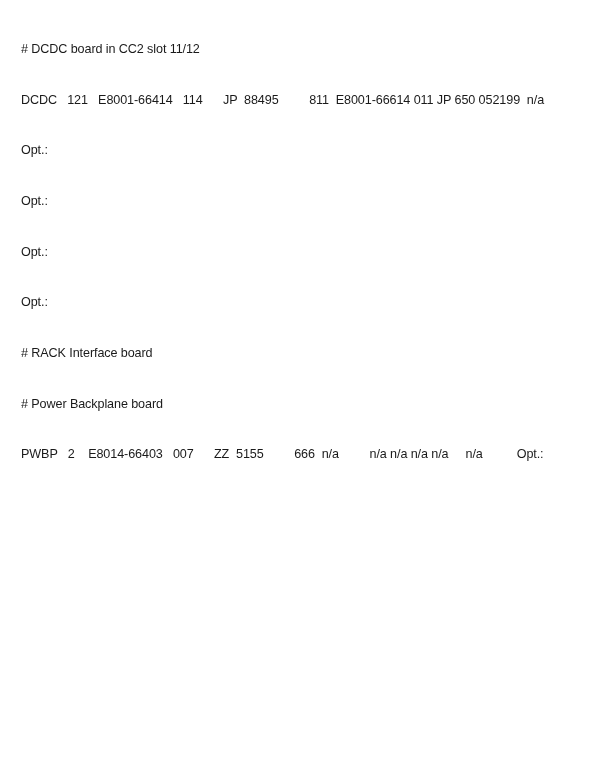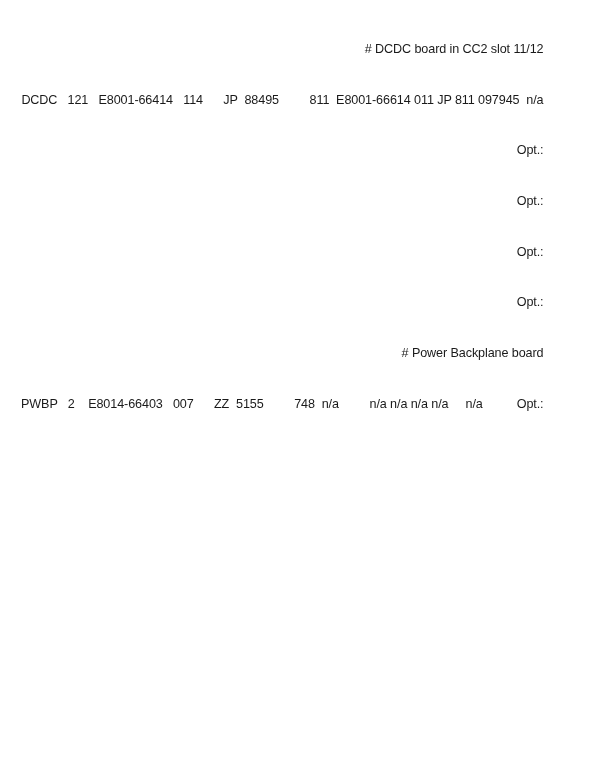--- a/index.html
+++ b/index.html
@@ -3,34 +3,35 @@
 <meta charset="utf-8">
 <style>
   html, body { margin: 0; padding: 0; background: #ffffff; }
   body { width: 602px; height: 779px; overflow: hidden; position: relative; }
   .doc {
     position: absolute; left: 21px; top: 7px;
     font-family: "Liberation Sans", sans-serif;
     font-size: 12.6px; line-height: 16.9px; color: #1a1a1a;
     white-space: pre; letter-spacing: -0.1px;
   }
-  .line { display: block; height: 16.9px; text-align: right; }
+  .line { display: block; height: 16.9px; }
 </style>
 </head>
 <body>
 
 <div class="doc">
   <span class="line"># DCDC board in CC2 slot 11/12</span>
-  <span class="line">DCDC   121   E8001-66414   114      JP  88495         811  E8001-66614 011 JP 811 097945  n/a</span>
+  <span class="line">DCDC   121   E8001-66414   114      JP  88495         811  E8001-66614 011 JP 650 052199  n/a</span>
   <span class="line">Opt.:</span>
   <span class="line">Opt.:</span>
   <span class="line">Opt.:</span>
   <span class="line">Opt.:</span>
+  <span class="line"># RACK Interface board</span>
   <span class="line"># Power Backplane board</span>
-  <span class="line">PWBP   2    E8014-66403   007      ZZ  5155         748  n/a         n/a n/a n/a n/a     n/a          Opt.:</span>
+  <span class="line">PWBP   2    E8014-66403   007      ZZ  5155         666  n/a         n/a n/a n/a n/a     n/a          Opt.:</span>
   
   
   
   
   
   
   
   
   
   

